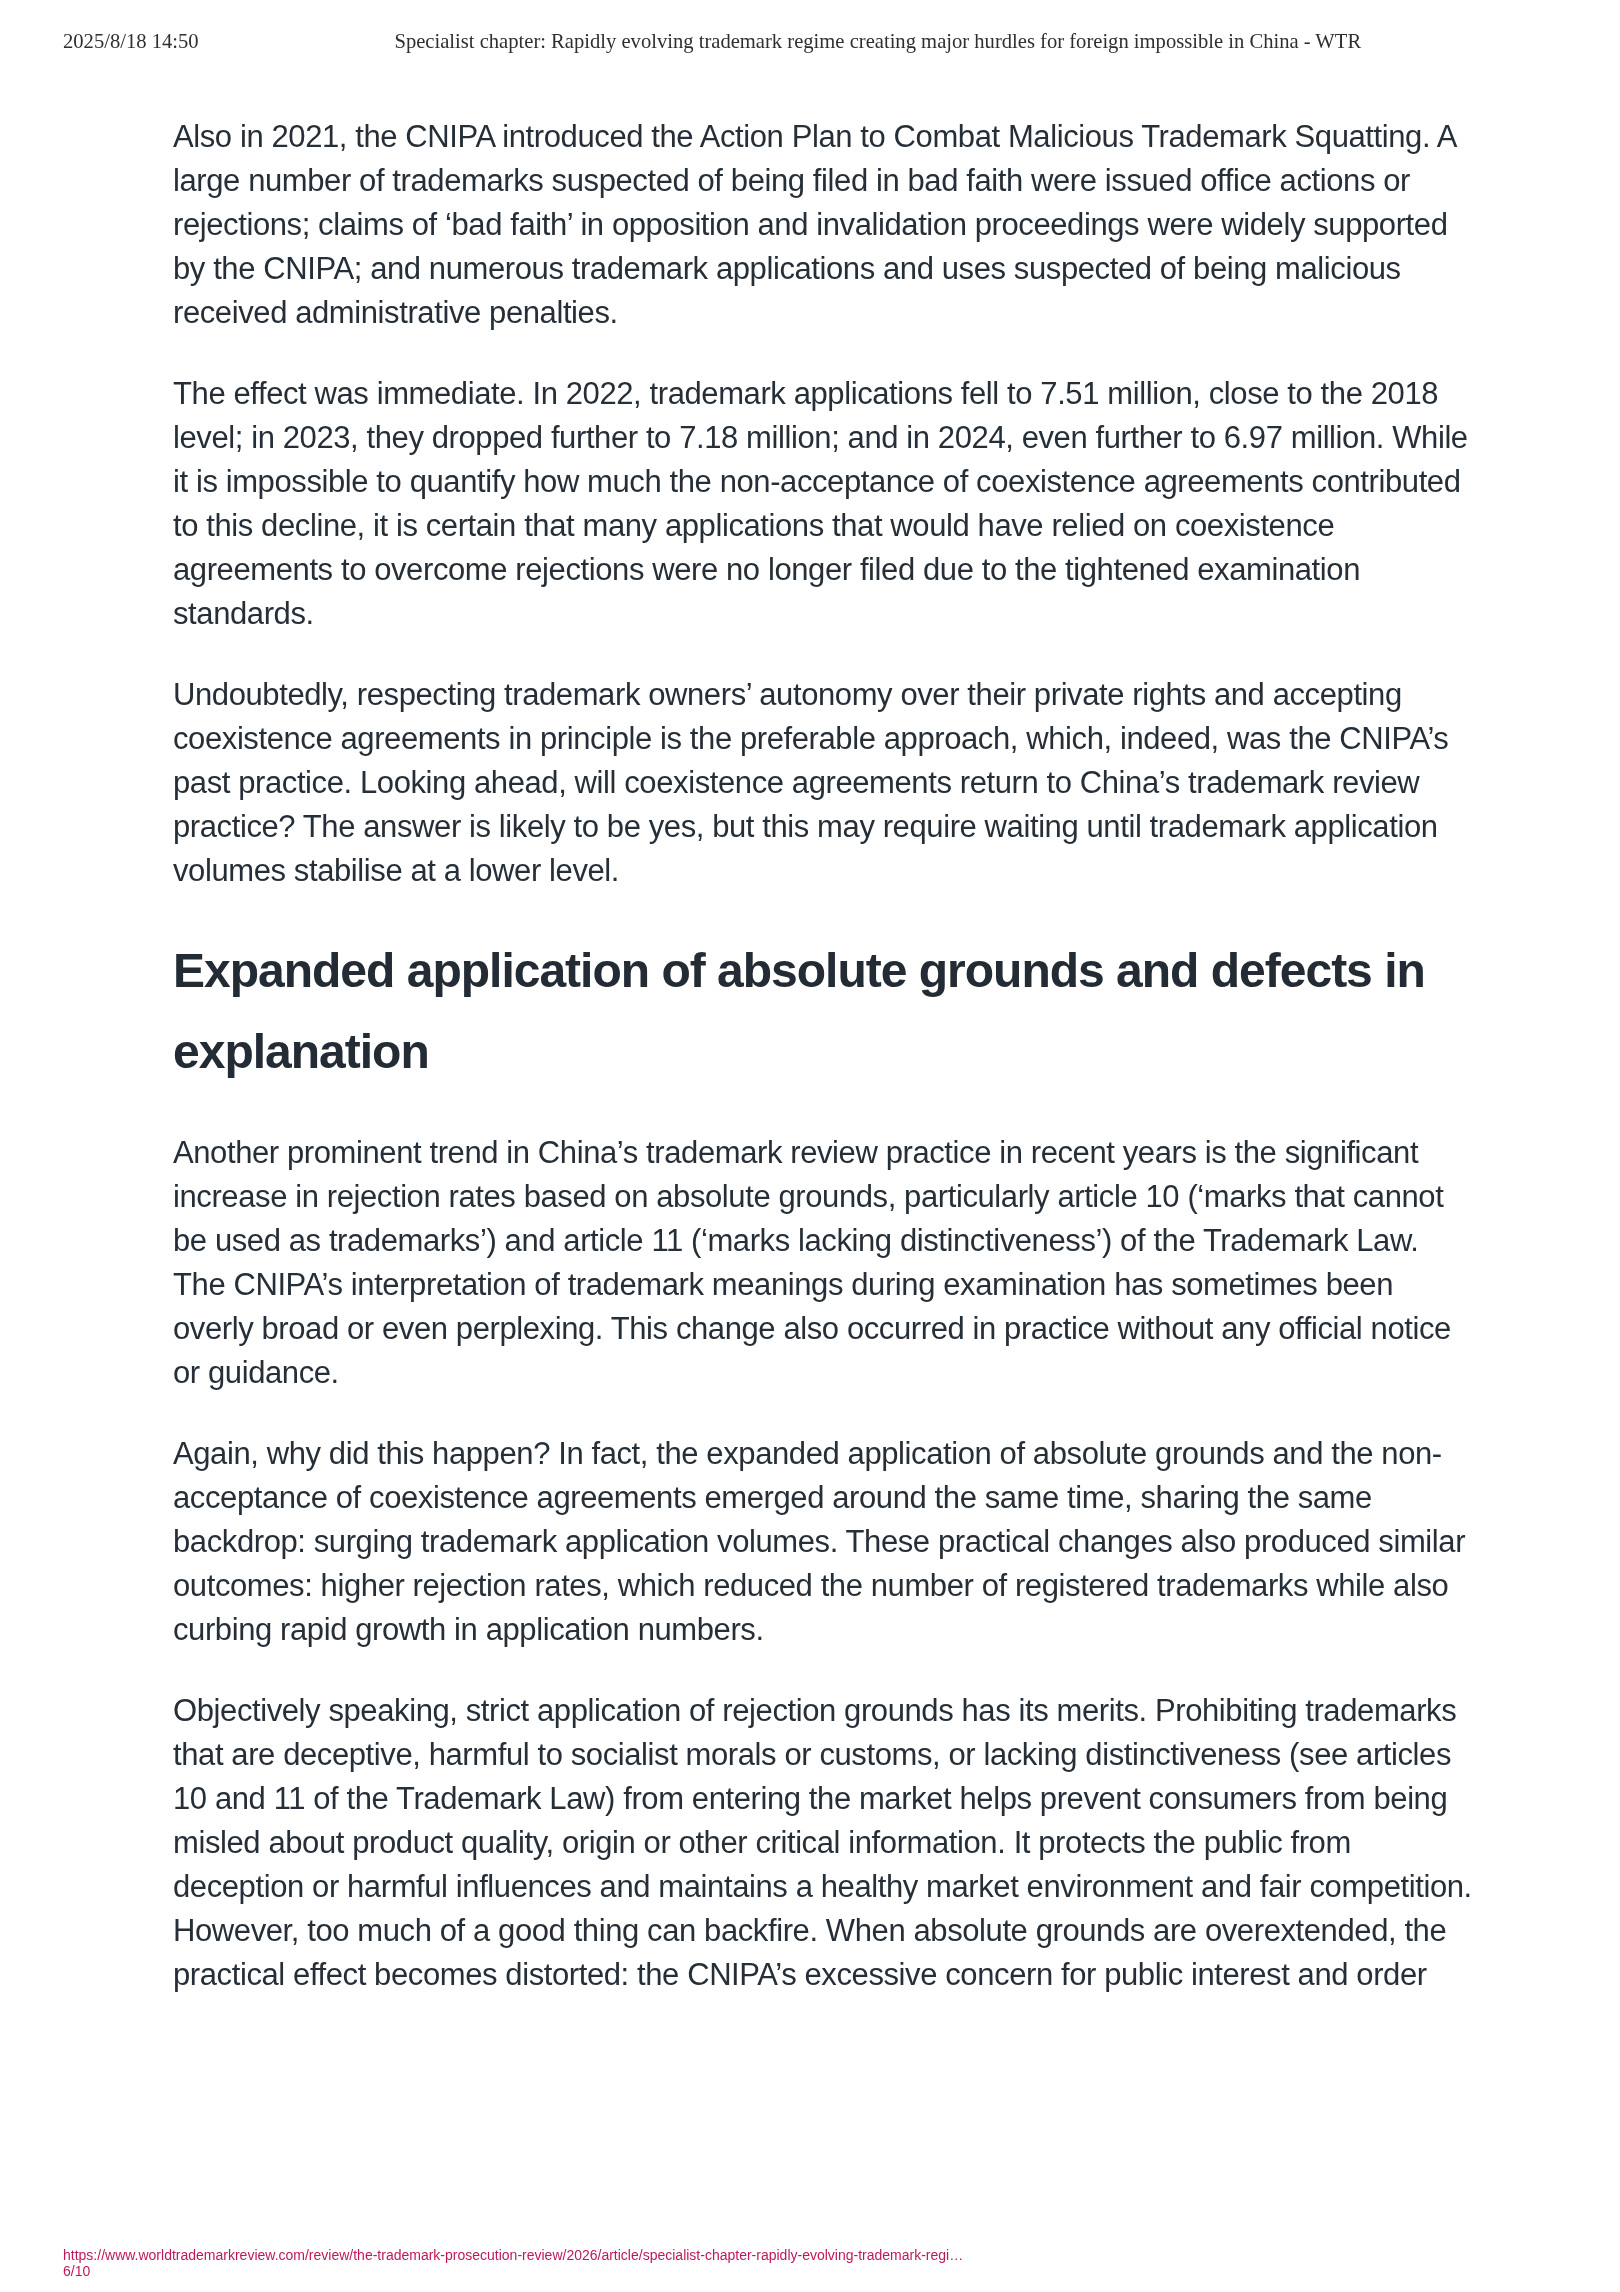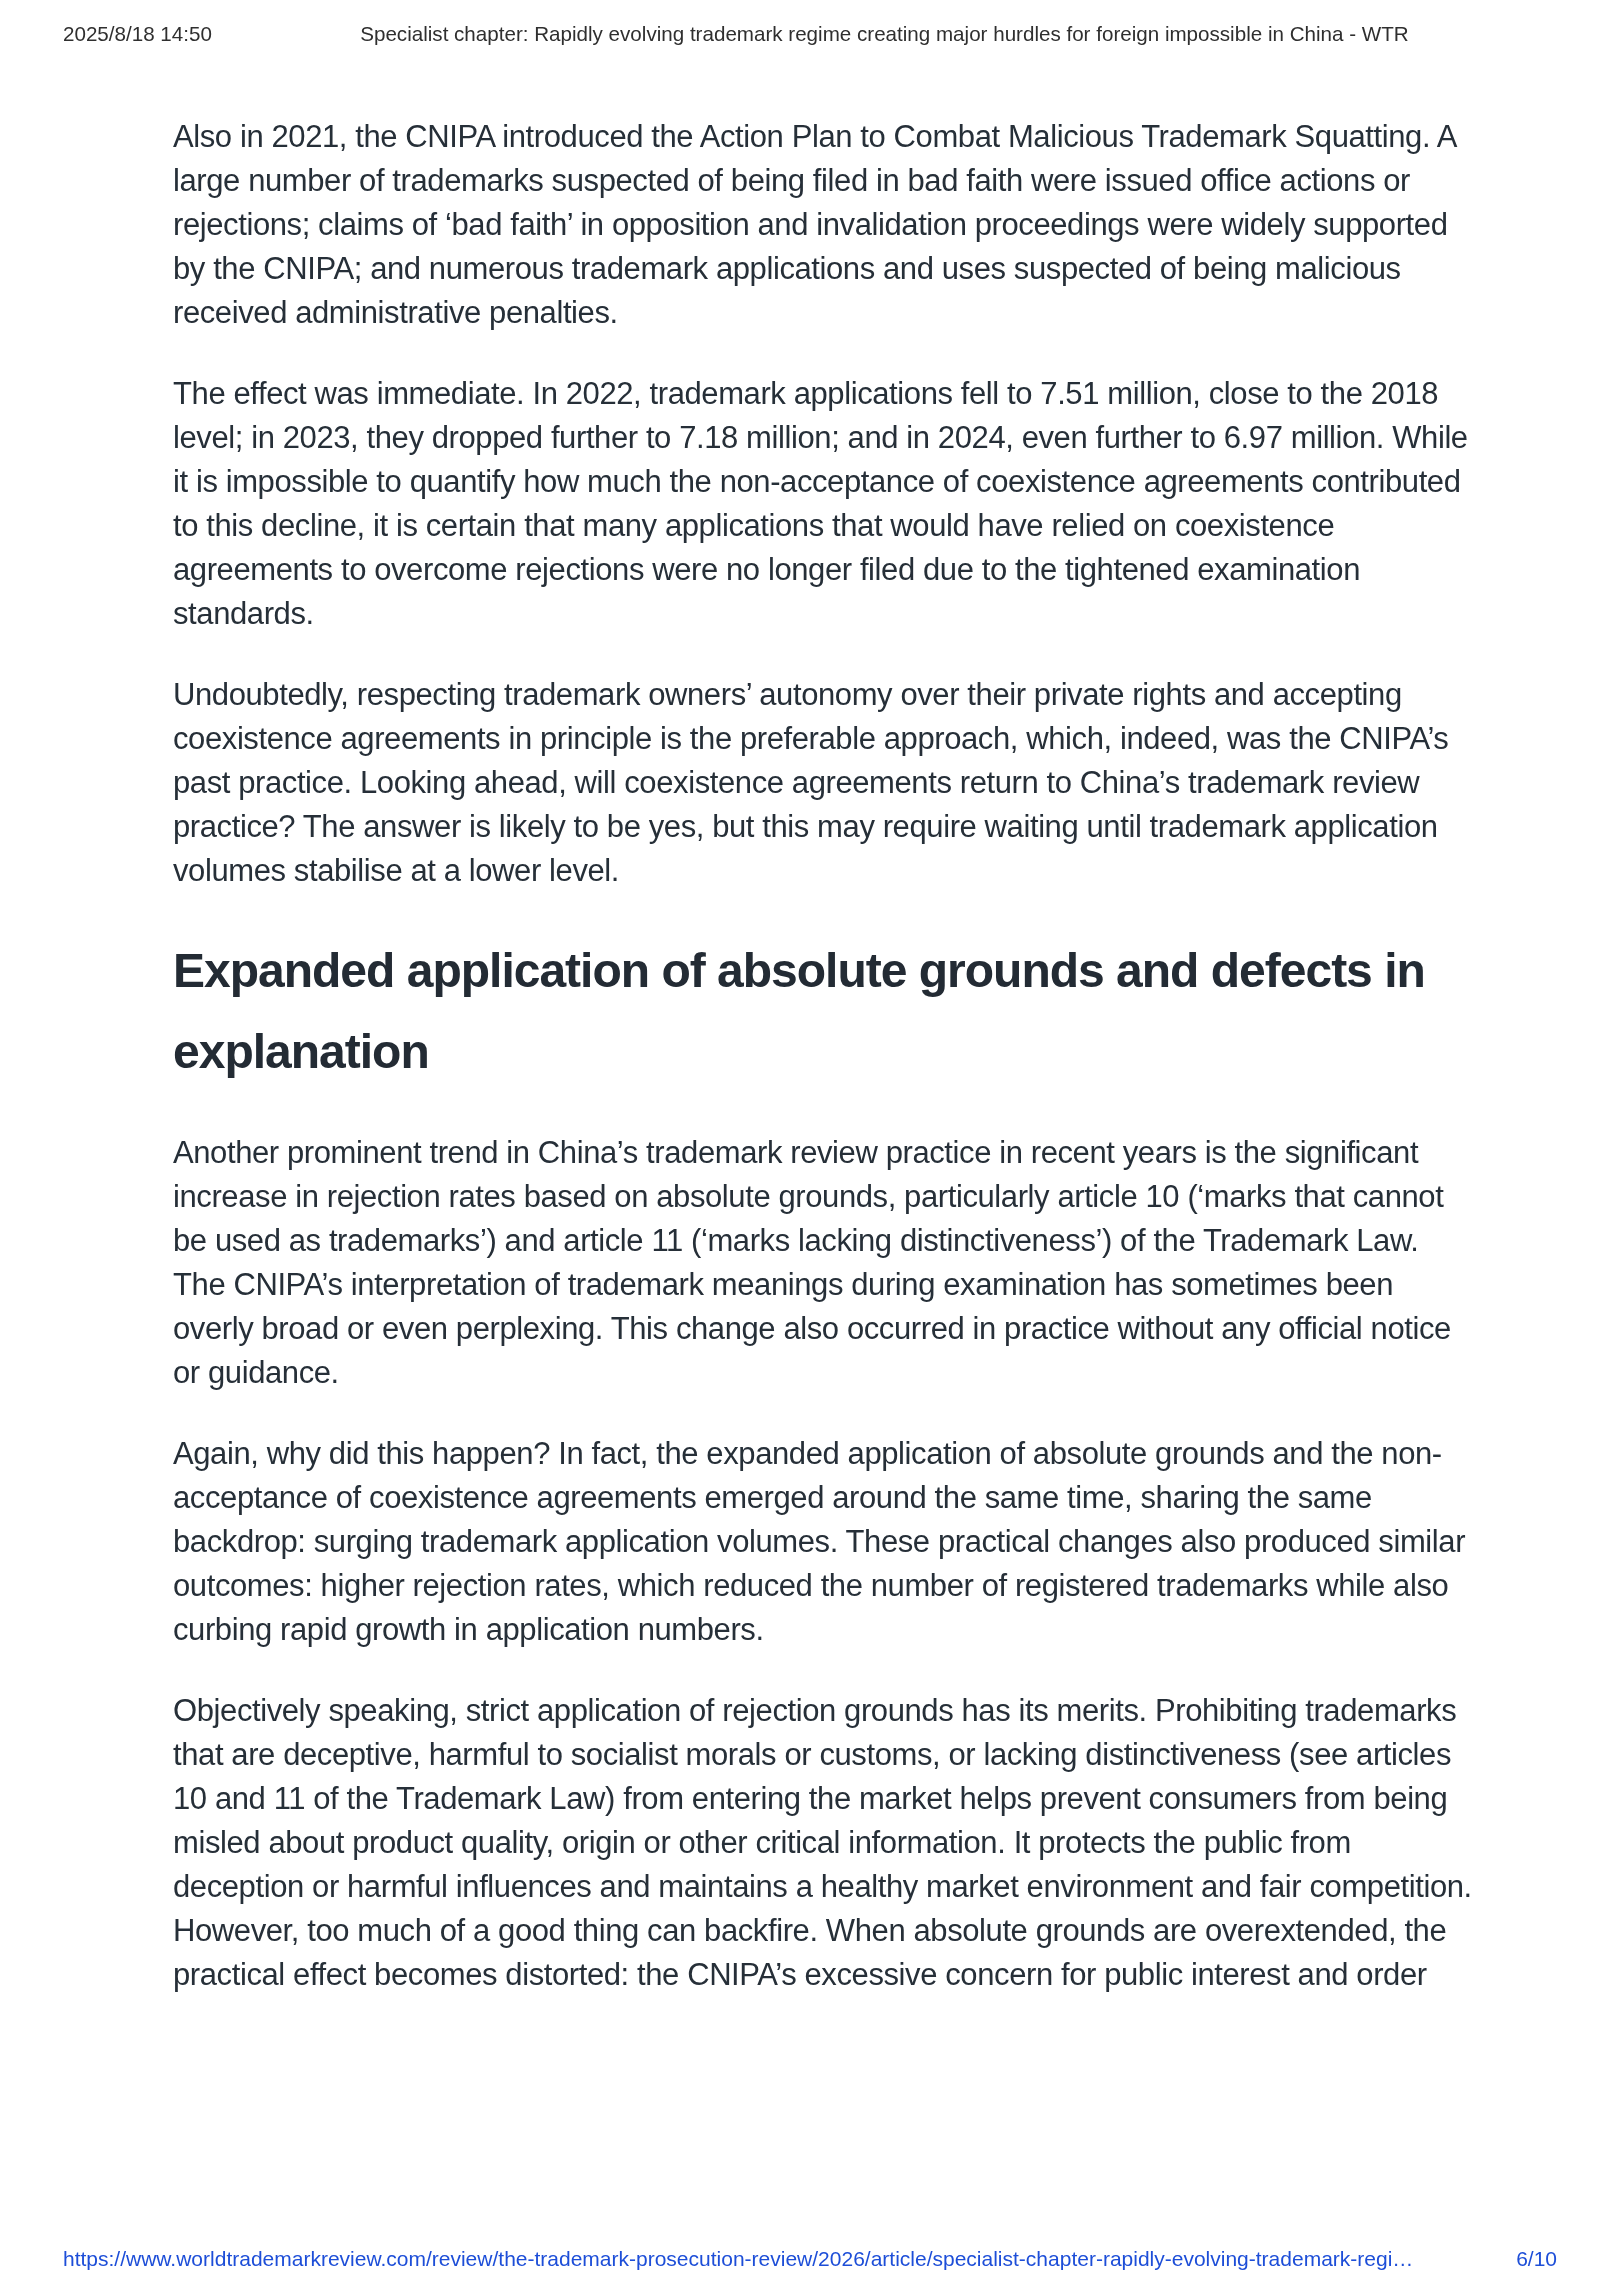--- a/index.html
+++ b/index.html
@@ -11,48 +11,50 @@
     position: relative;
     width: 1620px;
     height: 2293px;
     background: #ffffff;
     font-family: "Liberation Sans", sans-serif;
     overflow: hidden;
   }
   
   .print-header {
     position: absolute;
-    top: 22px;
+    top: 30px;
     left: 63px;
     right: 63px;
     display: flex;
     align-items: center;
     font-size: 20.6px;
     color: #2f2f2f;
     white-space: nowrap;
+    font-family: Liberation Serif, serif;
   }
   .header-date {
     flex: 0 0 auto;
   }
   .header-title {
     flex: 1 1 auto;
     text-align: center;
     overflow: hidden;
   }
   .print-footer {
     position: absolute;
     top: 2247px;
     left: 63px;
     right: 63px;
     display: flex;
     justify-content: space-between;
     align-items: baseline;
-    font-size: 21px;
-    color: #1d4ed8;
+    font-size: 14px;
+    color: #be185d;
     white-space: nowrap;
+    flex-direction: column;
   }
   .footer-url {
     flex: 1 1 auto;
     overflow: hidden;
   }
   .footer-page {
     flex: 0 0 auto;
   }
   
   .content {

